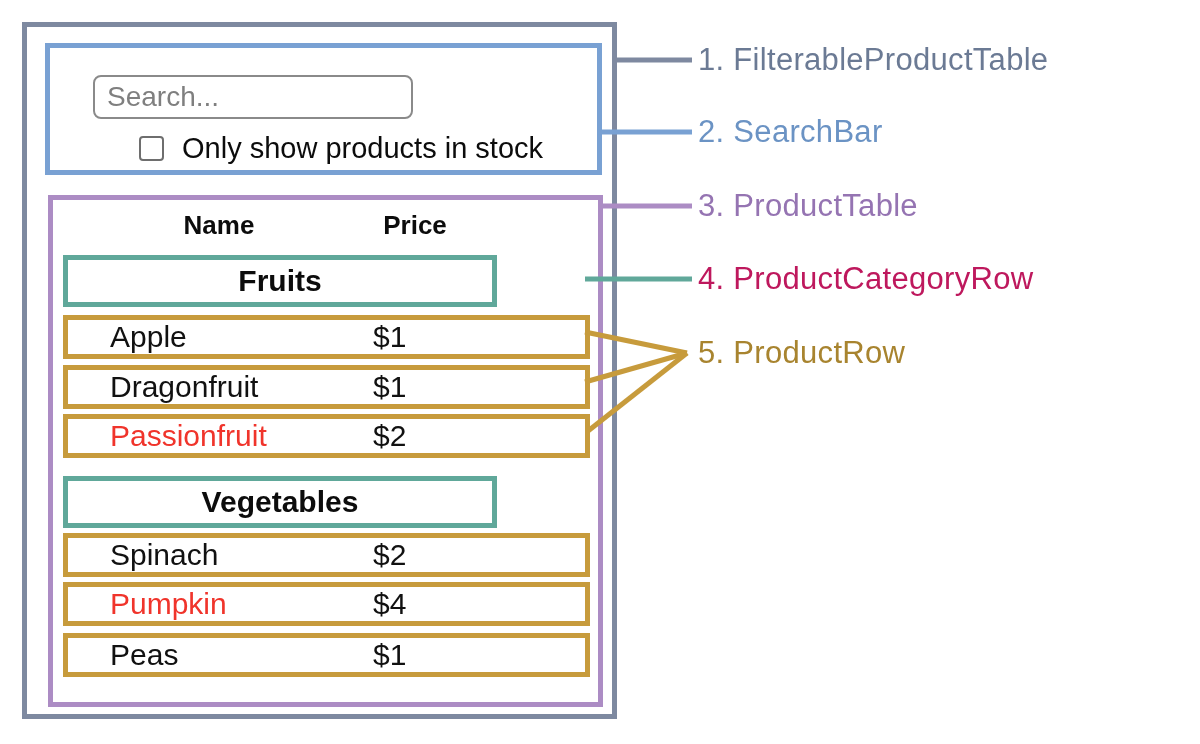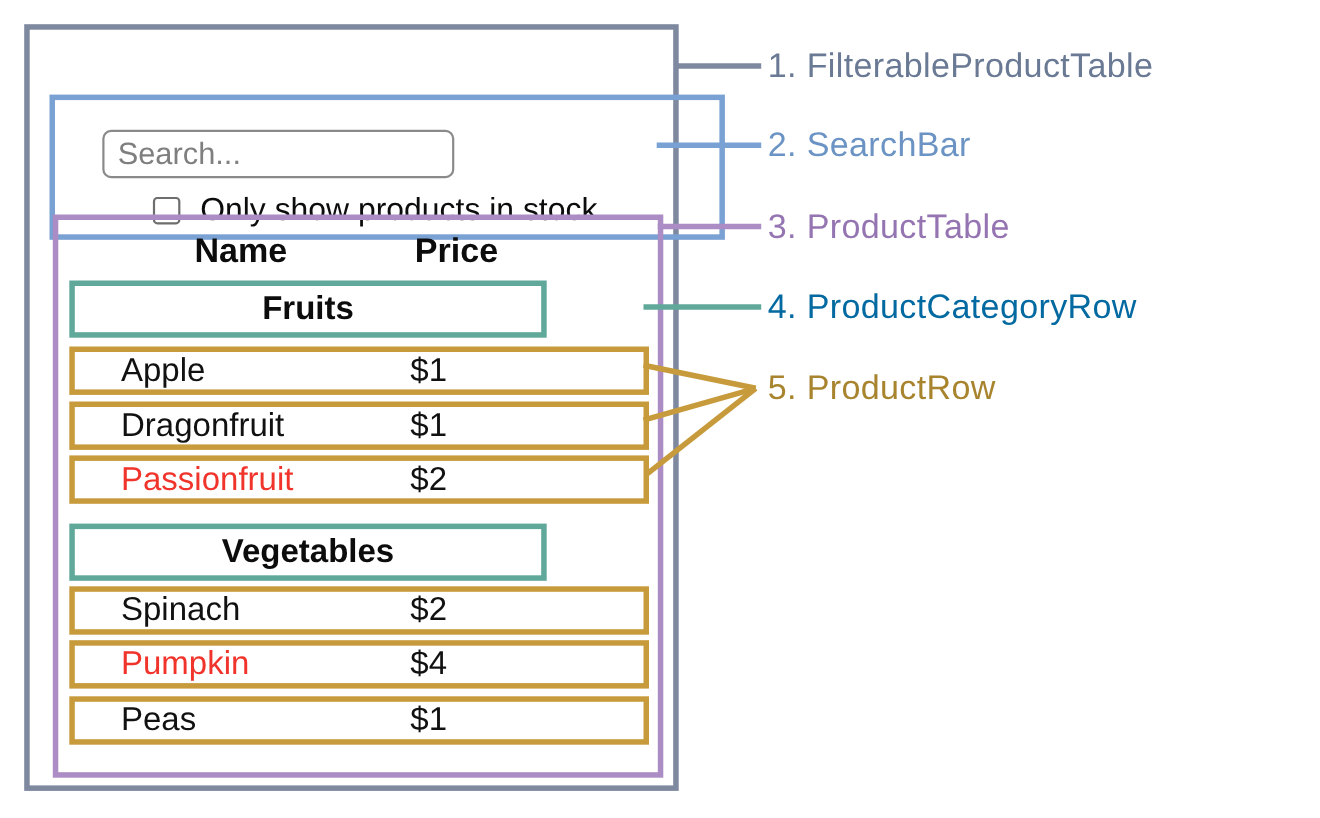--- a/index.html
+++ b/index.html
@@ -6,22 +6,22 @@
   .canvas{
     position:relative;width:1200px;height:744px;background:#ffffff;overflow:hidden;
     font-family:"Liberation Sans",sans-serif;color:#111111;
   }
   
   .outer-box{
     position:absolute;left:22px;top:22px;width:595px;height:697px;
     border:5px solid #7E89A0;box-sizing:border-box;background:#ffffff;
   }
   .search-box{
-    position:absolute;left:18px;top:16px;width:614px;height:132px;
-    border:5px solid #79A1D3;box-sizing:border-box;margin-top:43px;
+    position:absolute;left:18px;top:16px;width:557px;height:132px;
+    border:5px solid #79A1D3;box-sizing:border-box;
   }
   .search-input{
     position:absolute;left:43px;top:27px;width:320px;height:44px;
     border:2px solid #8A8A8A;border-radius:8px;box-sizing:border-box;
     font-family:"Liberation Sans",sans-serif;font-size:28px;color:#111;
     padding:0 12px;outline:none;background:#fff;
   }
   .search-input::placeholder{color:#7F7F7F;opacity:1;}
   .stock-row{
     position:absolute;left:53px;top:84px;display:flex;align-items:center;gap:18px;padding-left:36px;
@@ -31,21 +31,21 @@
     width:25px;height:25px;border:2px solid #6E6E6E;border-radius:4px;
     background:#fff;box-sizing:border-box;cursor:pointer;
   }
   .stock-label{font-size:29px;color:#0c0c0c;white-space:nowrap;}
   .product-table{
     position:absolute;left:21px;top:168px;width:555px;height:512px;
     border:5px solid #AC8CC4;box-sizing:border-box;
   }
   .col-header{
     position:absolute;transform:translateX(-50%);top:10px;
-    font-size:31px;font-weight:bold;color:#0c0c0c;
+    font-size:26px;font-weight:bold;color:#0c0c0c;
   }
   .name-header{left:166px;}
   .price-header{left:362px;}
   .category-row{
     position:absolute;left:10px;width:434px;height:52px;
     border:5px solid #60A89A;box-sizing:border-box;
     display:flex;align-items:center;justify-content:center;
     font-size:30px;font-weight:bold;color:#0c0c0c;background:#fff;
   }
   .product-row{
@@ -124,15 +124,15 @@
     <line x1="598" y1="206" x2="692" y2="206" stroke="#AC8CC4" stroke-width="5"></line>
     <line x1="585" y1="279" x2="692" y2="279" stroke="#60A89A" stroke-width="5"></line>
     <line x1="585" y1="332" x2="687" y2="353" stroke="#C79B3C" stroke-width="5"></line>
     <line x1="585" y1="382" x2="687" y2="353" stroke="#C79B3C" stroke-width="5"></line>
     <line x1="588" y1="431" x2="687" y2="353" stroke="#C79B3C" stroke-width="5"></line>
   </svg>
 
   <div class="legend-label" style="top: 38px; color: rgb(107, 122, 148);">1. FilterableProductTable</div>
   <div class="legend-label" style="top: 110px; color: rgb(107, 147, 196);">2. SearchBar</div>
   <div class="legend-label" style="top: 184px; color: rgb(149, 116, 178);">3. ProductTable</div>
-  <div class="legend-label" style="top: 257px; color: #0369a1;">4. ProductCategoryRow</div>
+  <div class="legend-label" style="top: 257px; color: #be185d;">4. ProductCategoryRow</div>
   <div class="legend-label" style="top: 331px; color: rgb(168, 132, 47);">5. ProductRow</div>
 </div>
 
 </body></html>

